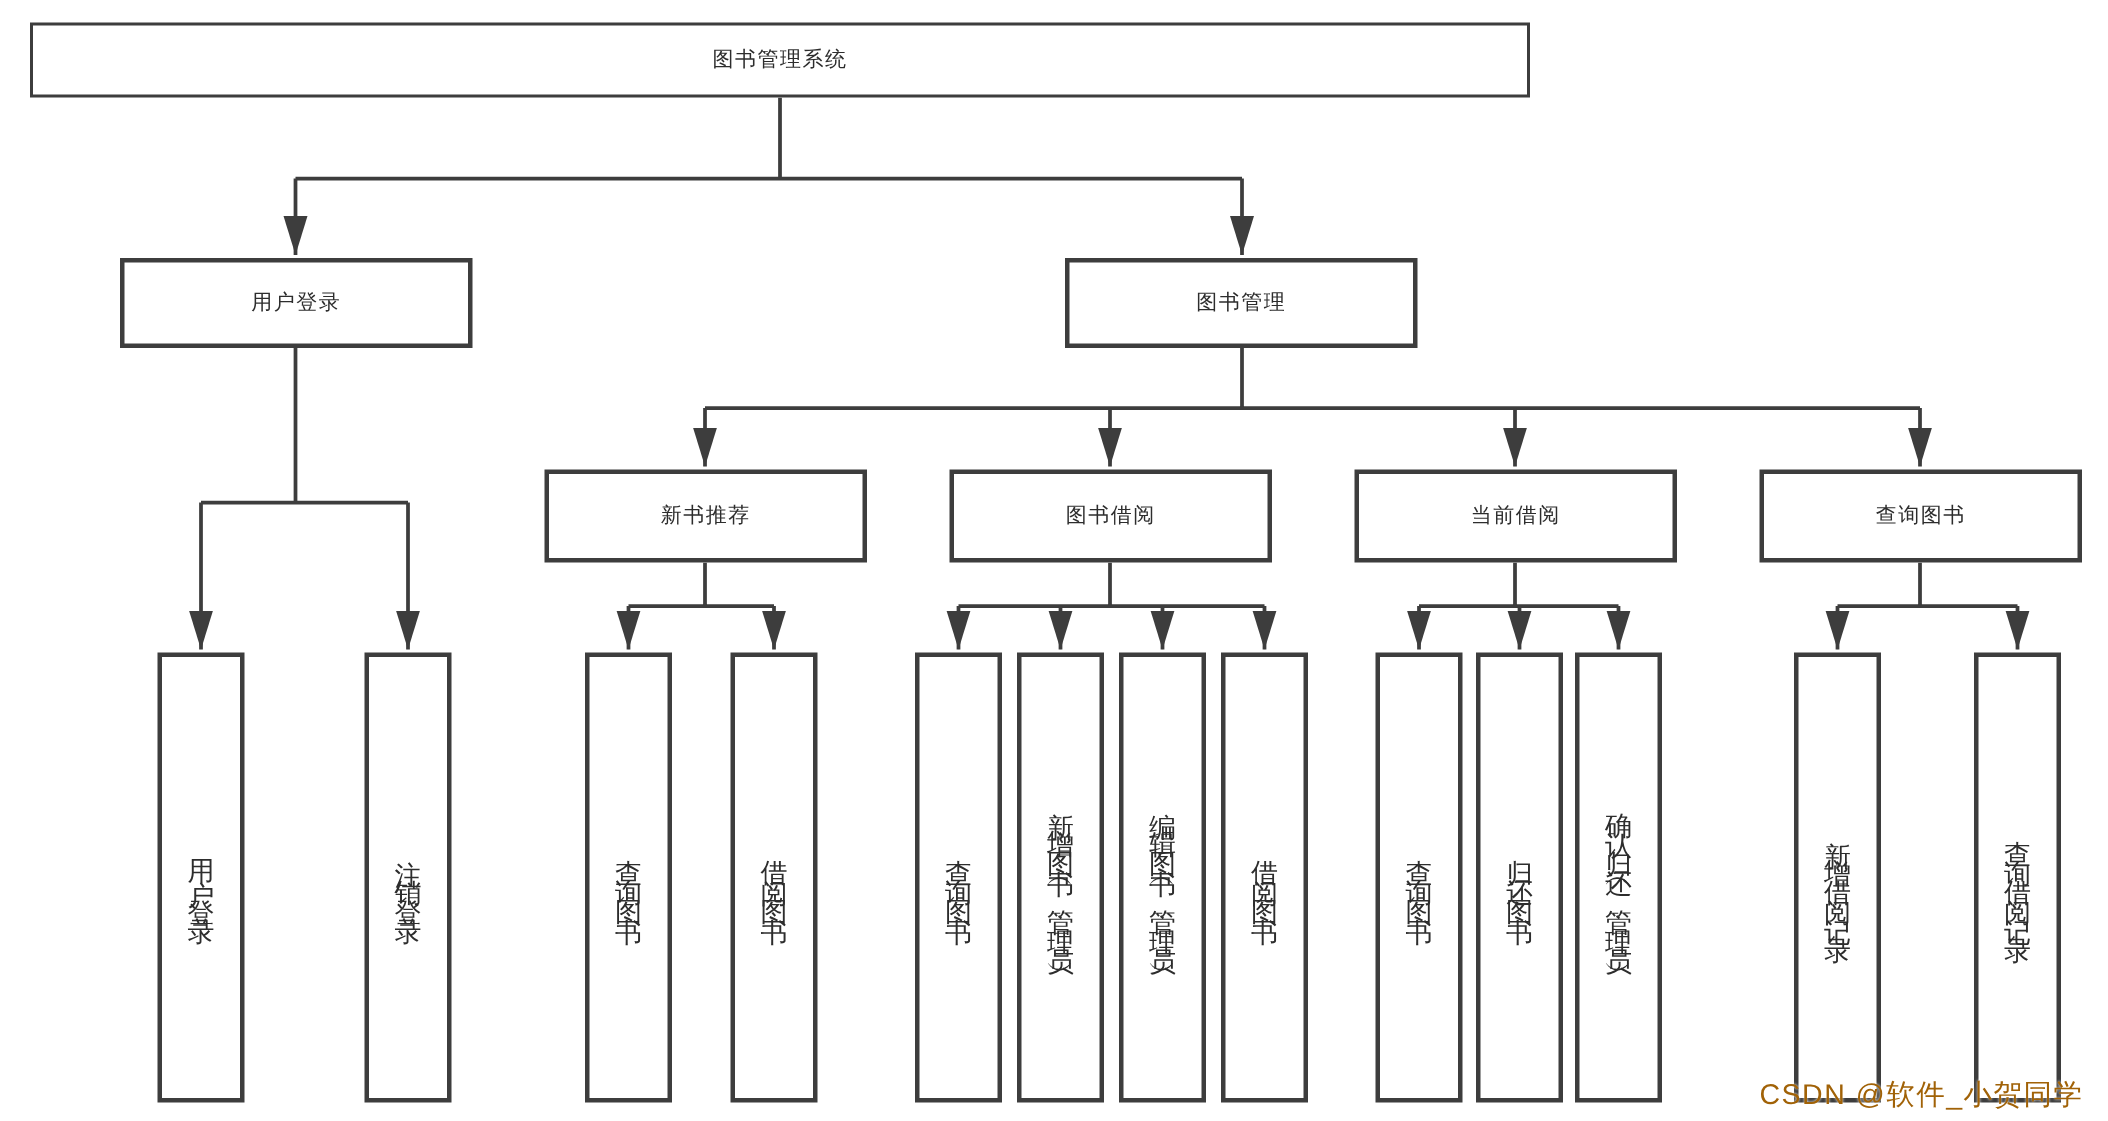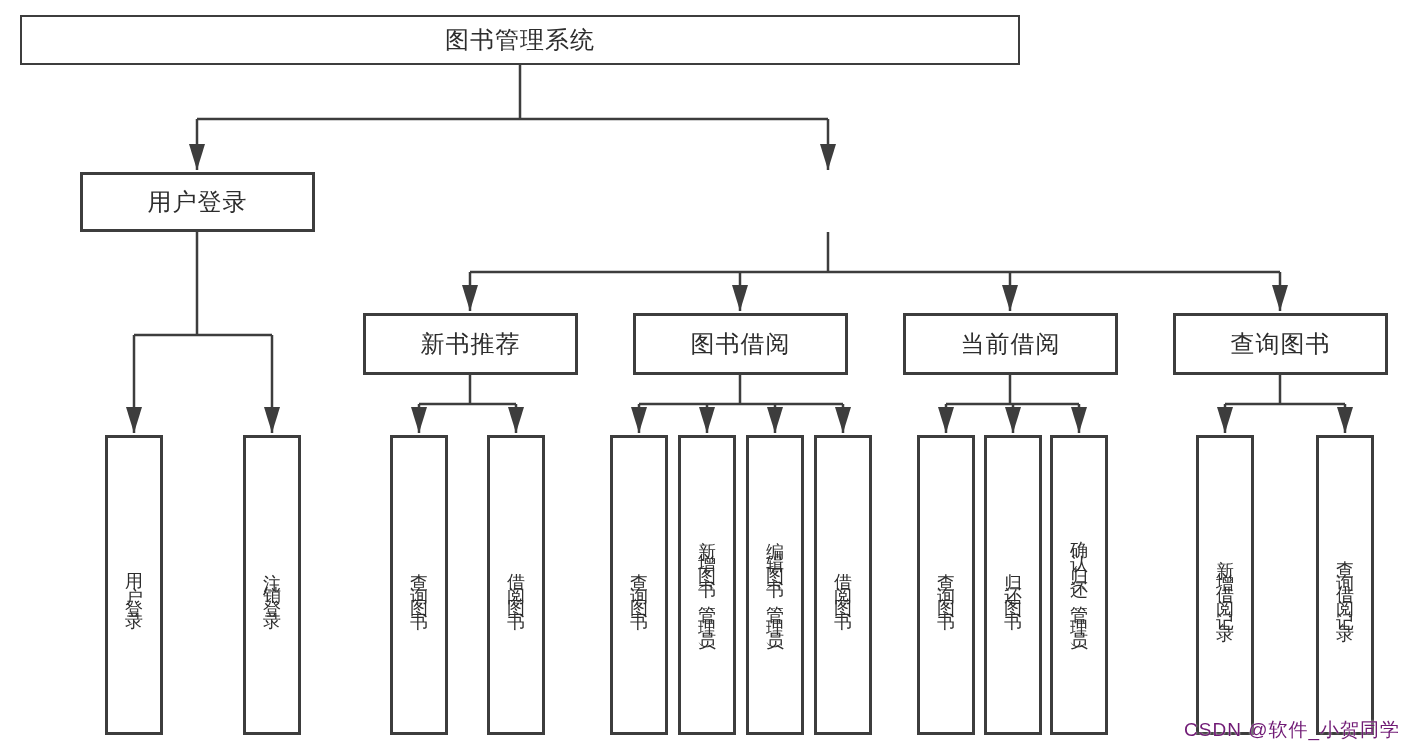--- a/index.html
+++ b/index.html
@@ -21,21 +21,21 @@
   .arr  { marker-end: url(#arw); }
   .box {
     position: absolute;
     box-sizing: border-box;
     border: 3px solid #3d3d3d;
     background: #ffffff;
     color: #2d2d2d;
     display: flex;
     align-items: center;
     justify-content: center;
-    font-size: 24px;
+    font-size: 14px;
     letter-spacing: 1px;
     white-space: nowrap;
   }
   .root-box { left: 20px; top: 15px; width: 1000px; height: 50px; border-width: 2px; }
   .lvl2 { top: 172px; width: 235px; height: 60px; }
   .lvl3 { top: 313px; width: 215px; height: 62px; }
   .leaf {
     position: absolute;
     top: 435px;
     width: 58px;
@@ -47,24 +47,24 @@
     writing-mode: vertical-rl;
     text-orientation: mixed;
     text-align: center;
     line-height: 52px;
     font-size: 18px;
     letter-spacing: 13px;
     overflow: hidden;
   }
   .watermark {
     position: absolute;
-    right: 5px;
+    right: 16px;
     bottom: 4px;
     font-size: 19px;
-    color: #701a75;
+    color: #a16207;
     letter-spacing: 1px;
     text-shadow: 0 0 2px #ffffff;
   }
 </style>
 </head>
 <body>
 
 <div class="stage">
 
   <svg class="wires" viewBox="0 0 1405 747">
@@ -104,20 +104,21 @@
     <path class="wire arr" d="M1079 404 V433"></path>
 
     <path class="wire" d="M1280 375 V404 M1225 404 H1345"></path>
     <path class="wire arr" d="M1225 404 V433"></path>
     <path class="wire arr" d="M1345 404 V433"></path>
   </svg>
 
   <div class="box root-box">图书管理系统</div>
 
   <div class="box lvl2" style="left:80px">用户登录</div>
+  <div class="box lvl2" style="left:710px">图书管理</div>
 
   <div class="box lvl3" style="left:363px">新书推荐</div>
   <div class="box lvl3" style="left:903px">当前借阅</div>
   <div class="box lvl3" style="left:633px">图书借阅</div>
   <div class="box lvl3" style="left:1173px">查询图书</div>
 
   <div class="leaf" style="left:105px">用户登录</div>
   <div class="leaf" style="left:243px">注销登录</div>
 
   <div class="leaf" style="left:390px">查询图书</div>

